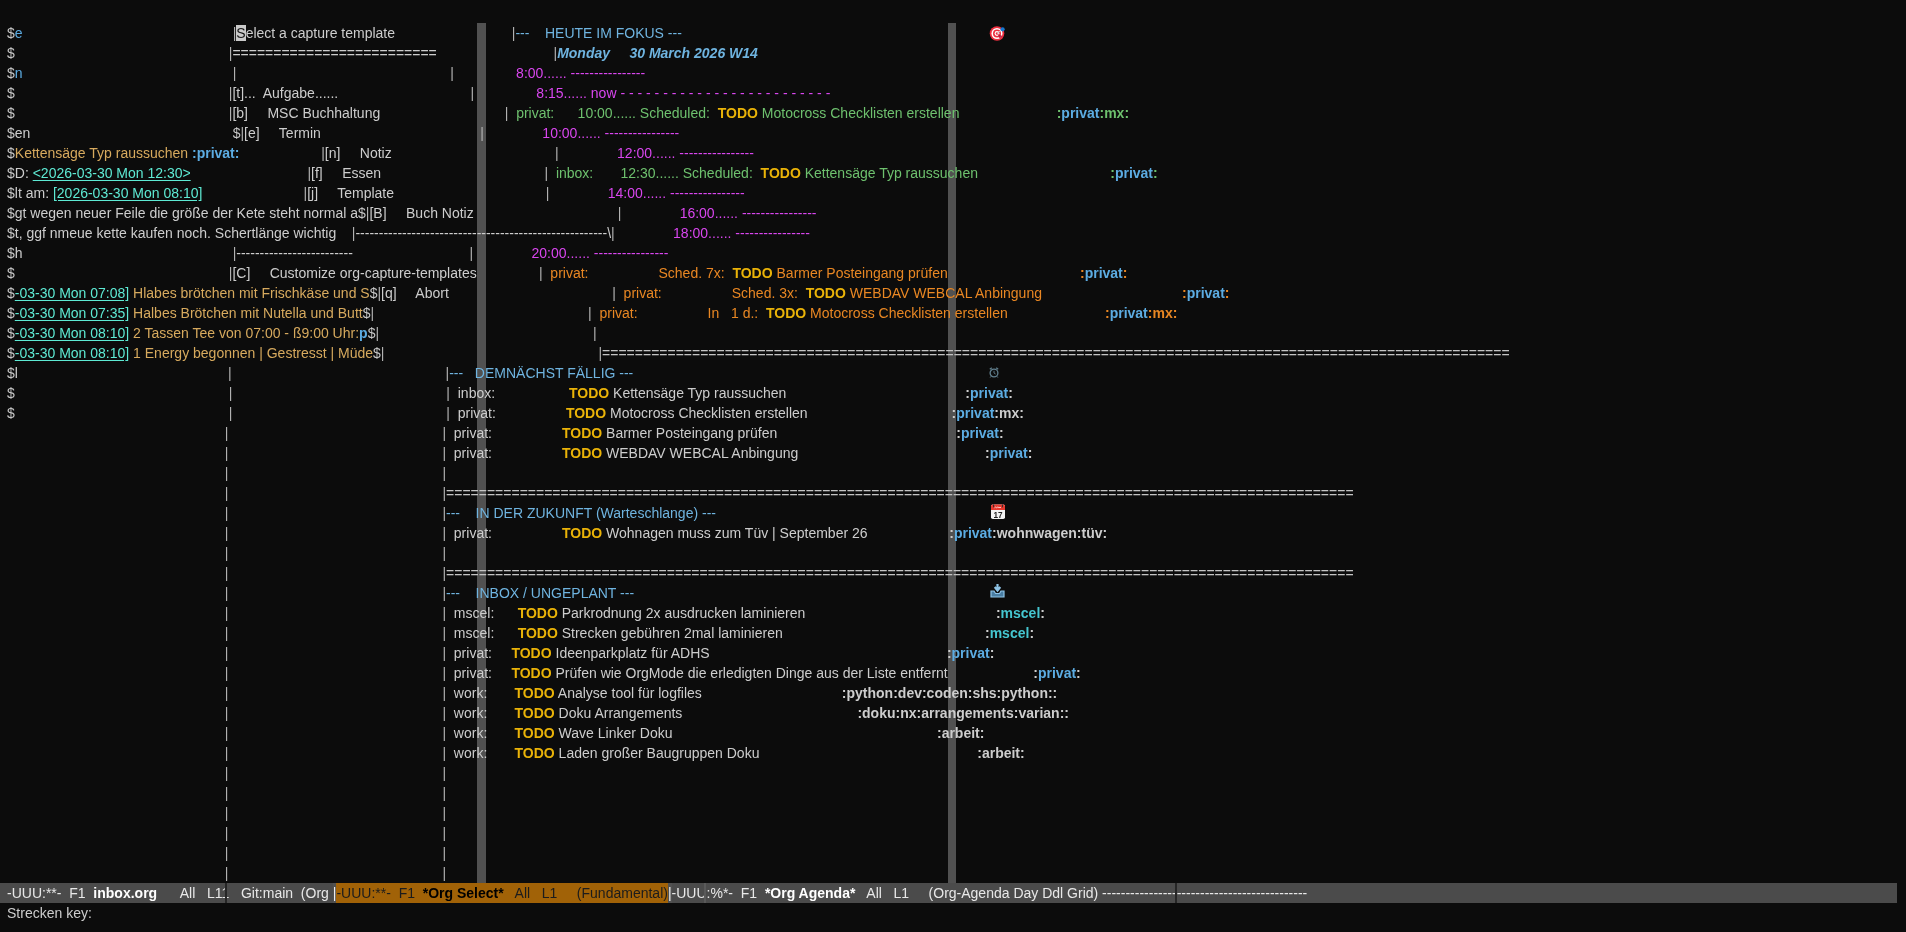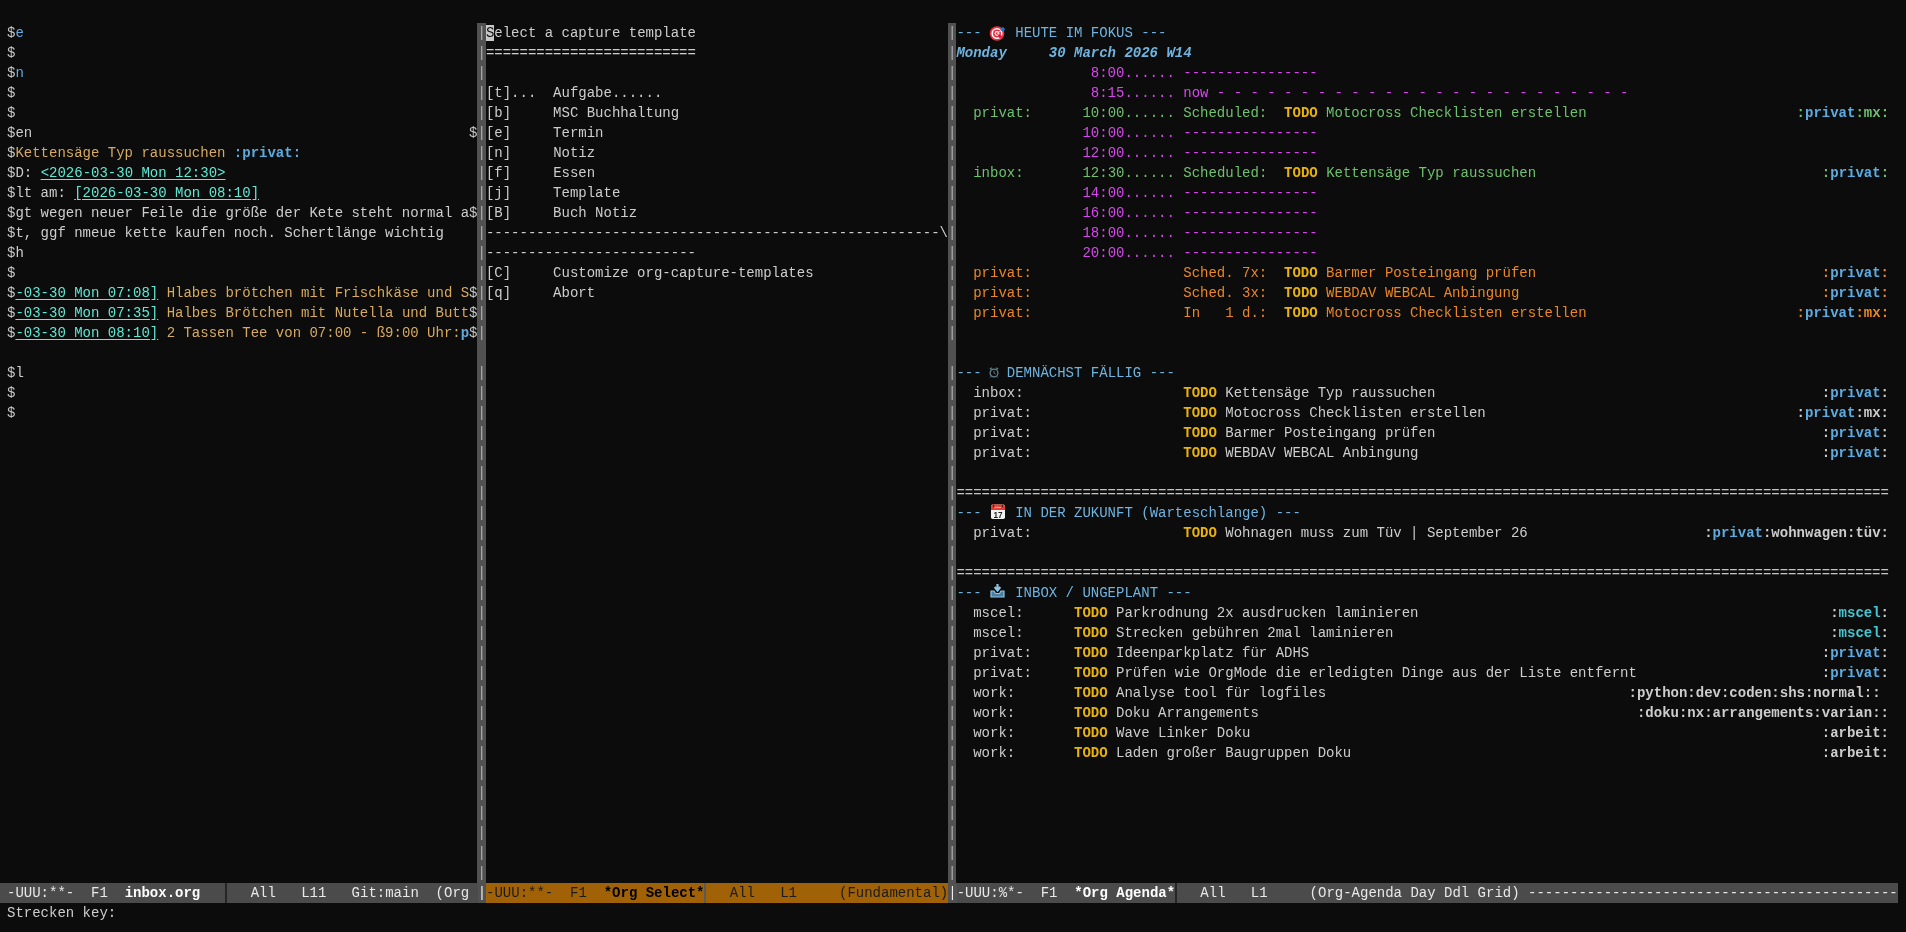--- a/index.html
+++ b/index.html
@@ -1,15 +1,15 @@
 <!DOCTYPE html>
 <html><head><meta charset="utf-8"><title>emacs</title>
 <style>
 html,body{margin:0;padding:0;background:#0c0c0c;width:1906px;height:932px;overflow:hidden}
-#scr{position:absolute;left:0;top:0;width:1906px;height:932px;font-family:Liberation Mono, monospace;font-size:14px;line-height:20px}
+#scr{position:absolute;left:0;top:0;width:1906px;height:932px;font-family:Liberation Sans, sans-serif;font-size:14px;line-height:20px}
 .r{position:absolute;left:7px;white-space:pre;height:20px}
 i{font-style:normal}
 .b{font-weight:bold}
 .bi{font-weight:bold;font-style:italic}
 .u{text-decoration:underline;text-underline-offset:2px}
 .w{color:#cdcdcd}
 .d{color:#c6c6c6}
 .b{color:#5cace2}
 .bb{color:#5cace2}
 .t{color:#5eead4}
@@ -53,37 +53,38 @@
 <div class="r" style="top:120px"><i class="d">$</i><i class="g">Kettensäge Typ raussuchen</i> <i class="bb b">:privat:</i>                     <i class="bar">|</i><i class="w">[n]     Notiz</i>                                          <i class="bar">|</i>               <i class="tg">12:00...... ----------------</i></div>
 <div class="r" style="top:140px"><i class="d">$</i><i class="w">D: </i><i class="t u">&lt;2026-03-30 Mon 12:30&gt;</i>                              <i class="bar">|</i><i class="w">[f]     Essen</i>                                          <i class="bar">|</i>  <i class="gr">inbox:</i>       <i class="gr">12:30...... Scheduled:</i>  <i class="p b">TODO</i> <i class="gr">Kettensäge Typ raussuchen</i>                                  <i class="gr b">:</i><i class="bb b">privat</i><i class="gr b">:</i></div>
 <div class="r" style="top:160px"><i class="d">$</i><i class="w">lt am: </i><i class="t u">[2026-03-30 Mon 08:10]</i>                          <i class="bar">|</i><i class="w">[j]     Template</i>                                       <i class="bar">|</i>               <i class="tg">14:00...... ----------------</i></div>
 <div class="r" style="top:180px"><i class="d">$</i><i class="w">gt wegen neuer Feile die größe der Kete steht normal a</i><i class="d">$</i><i class="bar">|</i><i class="w">[B]     Buch Notiz</i>                                     <i class="bar">|</i>               <i class="tg">16:00...... ----------------</i></div>
 <div class="r" style="top:200px"><i class="d">$</i><i class="w">t, ggf nmeue kette kaufen noch. Schertlänge wichtig</i>    <i class="bar">|</i><i class="w">------------------------------------------------------\</i><i class="bar">|</i>               <i class="tg">18:00...... ----------------</i></div>
 <div class="r" style="top:220px"><i class="d">$</i><i class="w">h</i>                                                      <i class="bar">|</i><i class="w">-------------------------</i>                              <i class="bar">|</i>               <i class="tg">20:00...... ----------------</i></div>
 <div class="r" style="top:240px"><i class="d">$</i>                                                       <i class="bar">|</i><i class="w">[C]     Customize org-capture-templates</i>                <i class="bar">|</i>  <i class="o">privat:</i>                  <i class="o">Sched. 7x:</i>  <i class="p b">TODO</i> <i class="o">Barmer Posteingang prüfen</i>                                  <i class="o b">:</i><i class="bb b">privat</i><i class="o b">:</i></div>
 <div class="r" style="top:260px"><i class="d">$</i><i class="t u">-03-30 Mon 07:08]</i> <i class="g">Hlabes brötchen mit Frischkäse und S</i><i class="d">$</i><i class="bar">|</i><i class="w">[q]     Abort</i>                                          <i class="bar">|</i>  <i class="o">privat:</i>                  <i class="o">Sched. 3x:</i>  <i class="p b">TODO</i> <i class="o">WEBDAV WEBCAL Anbingung</i>                                    <i class="o b">:</i><i class="bb b">privat</i><i class="o b">:</i></div>
 <div class="r" style="top:280px"><i class="d">$</i><i class="t u">-03-30 Mon 07:35]</i> <i class="g">Halbes Brötchen mit Nutella und Butt</i><i class="d">$</i><i class="bar">|</i>                                                       <i class="bar">|</i>  <i class="o">privat:</i>                  <i class="o">In   1 d.:</i>  <i class="p b">TODO</i> <i class="o">Motocross Checklisten erstellen</i>                         <i class="o b">:</i><i class="bb b">privat</i><i class="o b">:mx:</i></div>
 <div class="r" style="top:300px"><i class="d">$</i><i class="t u">-03-30 Mon 08:10]</i> <i class="g">2 Tassen Tee von 07:00 - ß9:00 Uhr:</i><i class="bb b">p</i><i class="d">$</i><i class="bar">|</i>                                                       <i class="bar">|</i></div>
+<div class="r" style="top:320px"><i class="d">$</i><i class="t u">-03-30 Mon 08:10]</i> <i class="g">1 Energy begonnen | Gestresst | Müde</i><i class="d">$</i><i class="bar">|</i>                                                       <i class="bar">|</i><i class="sep">===============================================================================================================</i></div>
 <div class="r" style="top:340px"><i class="d">$</i><i class="w">l</i>                                                      <i class="bar">|</i>                                                       <i class="bar">|</i><i class="h">--- </i>  <i class="h">DEMNÄCHST FÄLLIG ---</i></div>
 <div class="r" style="top:360px"><i class="d">$</i>                                                       <i class="bar">|</i>                                                       <i class="bar">|</i>  <i class="w">inbox:</i>                   <i class="p b">TODO</i> <i class="w">Kettensäge Typ raussuchen</i>                                              <i class="wb b">:</i><i class="bb b">privat</i><i class="wb b">:</i></div>
 <div class="r" style="top:380px"><i class="d">$</i>                                                       <i class="bar">|</i>                                                       <i class="bar">|</i>  <i class="w">privat:</i>                  <i class="p b">TODO</i> <i class="w">Motocross Checklisten erstellen</i>                                     <i class="wb b">:</i><i class="bb b">privat</i><i class="wb b">:mx:</i></div>
 <div class="r" style="top:400px">                                                        <i class="bar">|</i>                                                       <i class="bar">|</i>  <i class="w">privat:</i>                  <i class="p b">TODO</i> <i class="w">Barmer Posteingang prüfen</i>                                              <i class="wb b">:</i><i class="bb b">privat</i><i class="wb b">:</i></div>
 <div class="r" style="top:420px">                                                        <i class="bar">|</i>                                                       <i class="bar">|</i>  <i class="w">privat:</i>                  <i class="p b">TODO</i> <i class="w">WEBDAV WEBCAL Anbingung</i>                                                <i class="wb b">:</i><i class="bb b">privat</i><i class="wb b">:</i></div>
 <div class="r" style="top:440px">                                                        <i class="bar">|</i>                                                       <i class="bar">|</i></div>
 <div class="r" style="top:460px">                                                        <i class="bar">|</i>                                                       <i class="bar">|</i><i class="sep">===============================================================================================================</i></div>
 <div class="r" style="top:480px">                                                        <i class="bar">|</i>                                                       <i class="bar">|</i><i class="h">--- </i>   <i class="h">IN DER ZUKUNFT (Warteschlange) ---</i></div>
 <div class="r" style="top:500px">                                                        <i class="bar">|</i>                                                       <i class="bar">|</i>  <i class="w">privat:</i>                  <i class="p b">TODO</i> <i class="w">Wohnagen muss zum Tüv | September 26</i>                     <i class="wb b">:</i><i class="bb b">privat</i><i class="wb b">:wohnwagen:tüv:</i></div>
 <div class="r" style="top:520px">                                                        <i class="bar">|</i>                                                       <i class="bar">|</i></div>
 <div class="r" style="top:540px">                                                        <i class="bar">|</i>                                                       <i class="bar">|</i><i class="sep">===============================================================================================================</i></div>
 <div class="r" style="top:560px">                                                        <i class="bar">|</i>                                                       <i class="bar">|</i><i class="h">--- </i>   <i class="h">INBOX / UNGEPLANT ---</i></div>
 <div class="r" style="top:580px">                                                        <i class="bar">|</i>                                                       <i class="bar">|</i>  <i class="w">mscel:</i>      <i class="p b">TODO</i> <i class="w">Parkrodnung 2x ausdrucken laminieren</i>                                                 <i class="wb b">:</i><i class="c b">mscel</i><i class="wb b">:</i></div>
 <div class="r" style="top:600px">                                                        <i class="bar">|</i>                                                       <i class="bar">|</i>  <i class="w">mscel:</i>      <i class="p b">TODO</i> <i class="w">Strecken gebühren 2mal laminieren</i>                                                    <i class="wb b">:</i><i class="c b">mscel</i><i class="wb b">:</i></div>
 <div class="r" style="top:620px">                                                        <i class="bar">|</i>                                                       <i class="bar">|</i>  <i class="w">privat:</i>     <i class="p b">TODO</i> <i class="w">Ideenparkplatz für ADHS</i>                                                             <i class="wb b">:</i><i class="bb b">privat</i><i class="wb b">:</i></div>
 <div class="r" style="top:640px">                                                        <i class="bar">|</i>                                                       <i class="bar">|</i>  <i class="w">privat:</i>     <i class="p b">TODO</i> <i class="w">Prüfen wie OrgMode die erledigten Dinge aus der Liste entfernt</i>                      <i class="wb b">:</i><i class="bb b">privat</i><i class="wb b">:</i></div>
-<div class="r" style="top:660px">                                                        <i class="bar">|</i>                                                       <i class="bar">|</i>  <i class="w">work:</i>       <i class="p b">TODO</i> <i class="w">Analyse tool für logfiles</i>                                    <i class="wb b">:python:dev:coden:shs:normal::</i></div>
+<div class="r" style="top:660px">                                                        <i class="bar">|</i>                                                       <i class="bar">|</i>  <i class="w">work:</i>       <i class="p b">TODO</i> <i class="w">Analyse tool für logfiles</i>                                    <i class="wb b">:python:dev:coden:shs:python::</i></div>
 <div class="r" style="top:700px">                                                        <i class="bar">|</i>                                                       <i class="bar">|</i>  <i class="w">work:</i>       <i class="p b">TODO</i> <i class="w">Wave Linker Doku</i>                                                                    <i class="wb b">:arbeit:</i></div>
 <div class="r" style="top:680px">                                                        <i class="bar">|</i>                                                       <i class="bar">|</i>  <i class="w">work:</i>       <i class="p b">TODO</i> <i class="w">Doku Arrangements</i>                                             <i class="wb b">:doku:nx:arrangements:varian::</i></div>
 <div class="r" style="top:720px">                                                        <i class="bar">|</i>                                                       <i class="bar">|</i>  <i class="w">work:</i>       <i class="p b">TODO</i> <i class="w">Laden großer Baugruppen Doku</i>                                                        <i class="wb b">:arbeit:</i></div>
 <div class="r" style="top:740px">                                                        <i class="bar">|</i>                                                       <i class="bar">|</i></div>
 <div class="r" style="top:760px">                                                        <i class="bar">|</i>                                                       <i class="bar">|</i></div>
 <div class="r" style="top:780px">                                                        <i class="bar">|</i>                                                       <i class="bar">|</i></div>
 <div class="r" style="top:800px">                                                        <i class="bar">|</i>                                                       <i class="bar">|</i></div>
 <div class="r" style="top:820px">                                                        <i class="bar">|</i>                                                       <i class="bar">|</i></div>
 <div class="r" style="top:840px">                                                        <i class="bar">|</i>                                                       <i class="bar">|</i></div>
 <div class="r" style="top:860px"><i class="mlseg mi_bg"><i class="mi">-UUU:**-</i>  <i class="mi">F1</i>  <i class="mib">inbox.org</i>      <i class="mi">All</i>   <i class="mi">L11</i>   <i class="mi">Git:main</i>  <i class="mi">(Org</i> </i><i class="mlseg mlbar">|</i><i class="mlseg ma_bg"><i class="ma">-UUU:**-</i>  <i class="ma">F1</i>  <i class="mab">*Org Select*</i>   <i class="ma">All</i>   <i class="ma">L1</i>     <i class="ma">(Fundamental)</i></i><i class="mlseg mlbar">|</i><i class="mlseg mi_bg"><i class="mi">-UUU:%*-</i>  <i class="mi">F1</i>  <i class="mib">*Org Agenda*</i>   <i class="mi">All</i>   <i class="mi">L1</i>     <i class="mi">(Org-Agenda Day Ddl Grid)</i> <i class="mi">--------------------------------------------</i></i></div>

